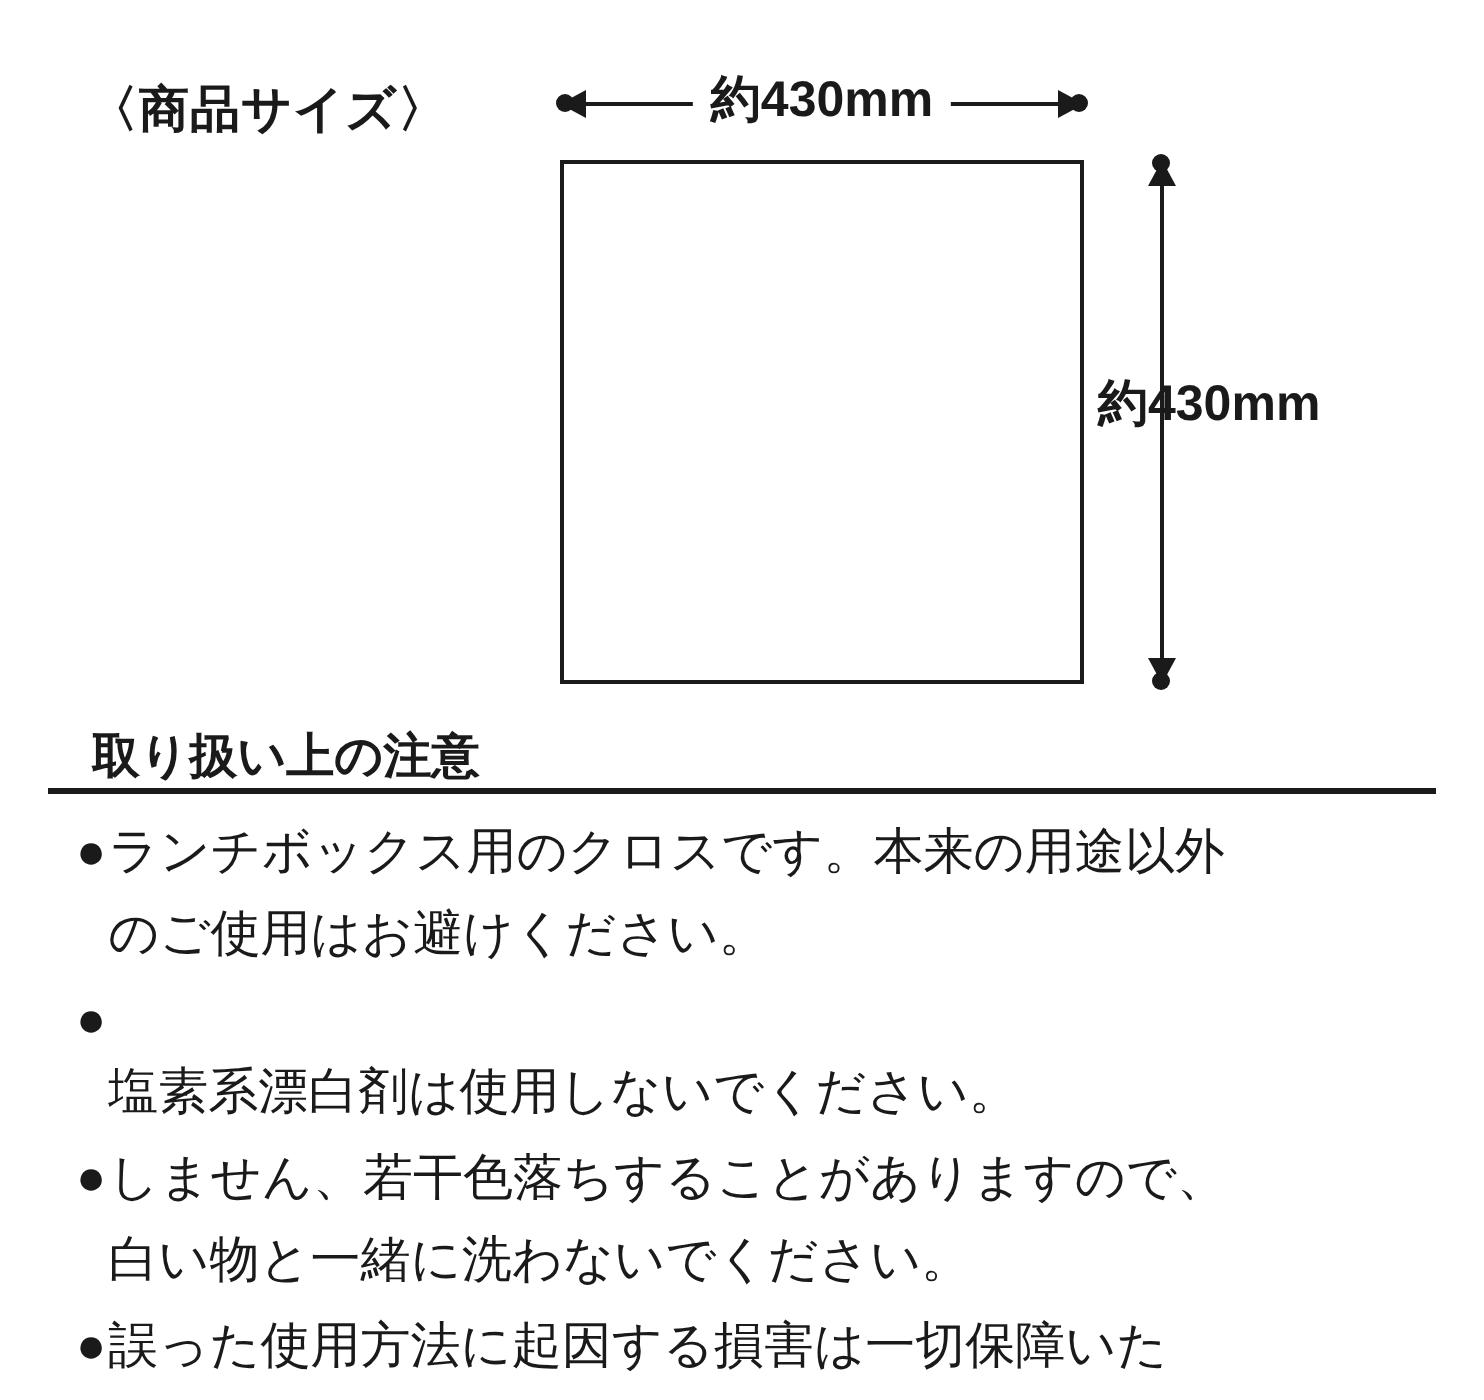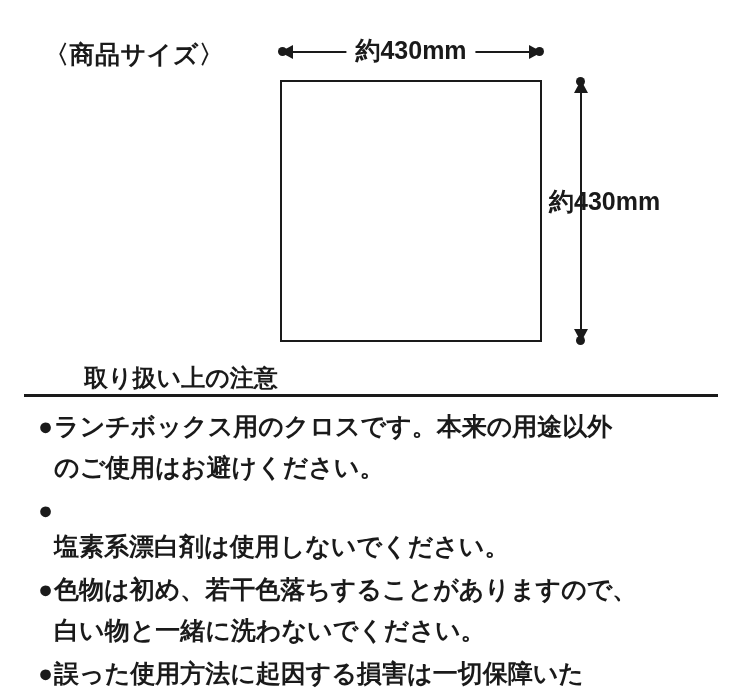--- a/index.html
+++ b/index.html
@@ -157,21 +157,20 @@
     top: 352px;
     width: 742px;
   }
   #notes-heading {
     position: absolute;
     left: 46px;
     top: 10px;
     font-size: 24px;
     font-weight: bold;
     white-space: nowrap;
-    margin-left: 38px;
   }
   #notes-rule {
     position: absolute;
     left: 24px;
     top: 42px;
     width: 694px;
     height: 3px;
     background: #1a1a1a;
   }
 
@@ -191,21 +190,21 @@
   }
   .note-bullet {
     flex: 0 0 auto;
     font-size: 25px;
     line-height: 41px;
     margin-right: 1px;
   }
   .note-text {
     font-size: 25px;
     line-height: 41px;
-    font-weight: bold;
+    font-weight: normal;
     letter-spacing: 0px;
   }
 </style>
 </head>
 <body>
 
 <div id="diagram-block">
 
   <div id="size-heading">〈商品サイズ〉</div>
 
@@ -239,21 +238,21 @@
       <span class="note-bullet">●</span>
       <span class="note-text" style="white-space: pre-line;">ランチボックス用のクロスです。本来の用途以外
 のご使用はお避けください。</span>
     </li>
     <li class="note-item">
       <span class="note-bullet">●</span>
       <span class="note-text" style="white-space: pre-line; margin-top: 36px;">塩素系漂白剤は使用しないでください。</span>
     </li>
     <li class="note-item">
       <span class="note-bullet">●</span>
-      <span class="note-text" style="white-space: pre-line;">色物は初め、若干色落ちすることがありますので、
+      <span class="note-text" style="white-space: pre-line;">しません、若干色落ちすることがありますので、
 白い物と一緒に洗わないでください。</span>
     </li>
     <li class="note-item">
       <span class="note-bullet">●</span>
       <span class="note-text" style="white-space: pre-line; text-align: right;">誤った使用方法に起因する損害は一切保障いた
 しません。</span>
     </li>
   </ul>
 </div>
 

